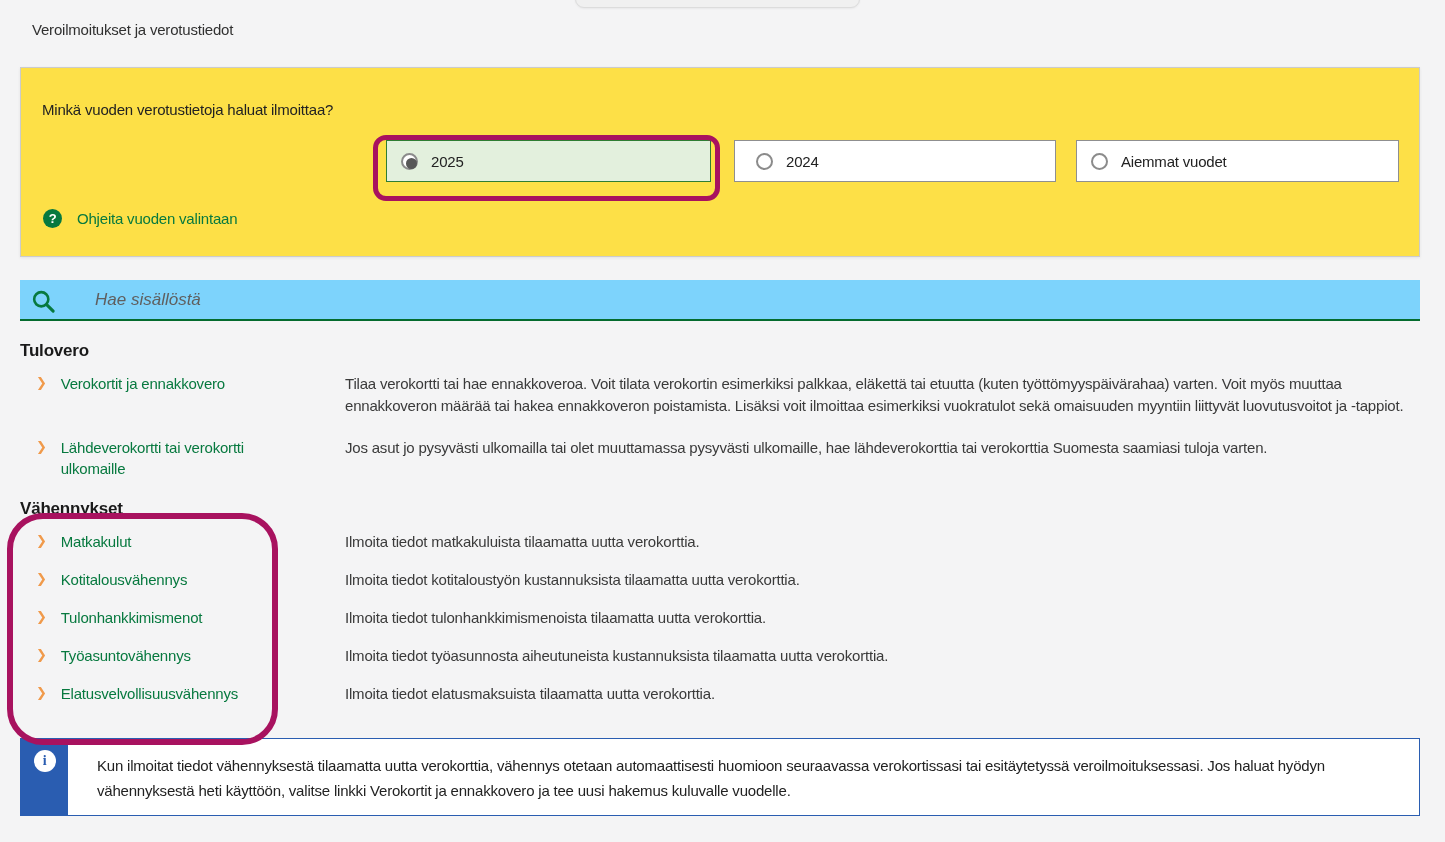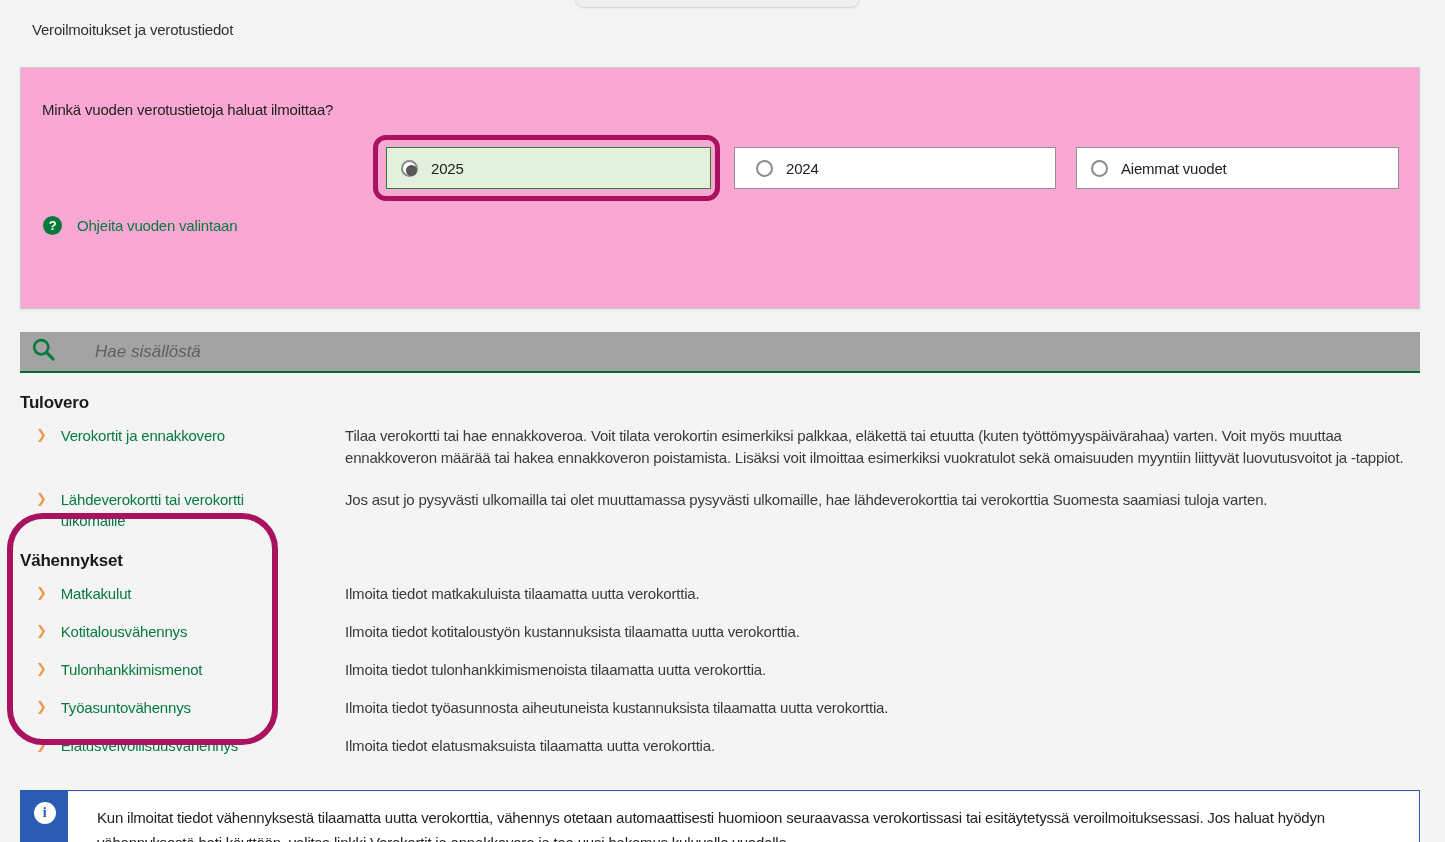--- a/index.html
+++ b/index.html
@@ -37,33 +37,33 @@
   .page-title{
     padding:21px 0 0 32px;
     font-size:15px;
     color:#303030;
   }
   
   .year-card{
     position:relative;
     margin:29px 0 0 20px;
     width:1400px;
-    height:242px;
-    background:#f9a8d4;
+    height:190px;
+    background:#fde047;
     border:1px solid #cbcbcb;
     box-shadow:0 1px 3px rgba(0,0,0,0.07);
   }
   .question{
     padding:33px 0 0 21px;
     font-size:15px;
     color:#222;
   }
   .options-row{
     display:flex;
-    margin:29px 0 0 365px;
+    margin:22px 0 0 365px;
   }
   .option{
     display:flex;
     align-items:center;
     gap:13px;
     height:42px;
     padding-left:14px;
     background:#fff;
     border:1px solid #8f8f8f;
     cursor:pointer;
@@ -107,25 +107,25 @@
     flex:0 0 auto;
   }
   .help-text{
     font-size:15px;
     color:var(--green);
     text-decoration:none;
   }
   
   .search-bar{
     display:flex;
-    align-items:center;
+    align-items:flex-end;
     margin:23px 0 0 20px;
     width:1400px;
     height:41px;
-    background:#a3a3a3;
+    background:#7dd3fc;
     border-bottom:2px solid var(--dark-green);
     padding-left:10px;
   }
   .search-icon{color:var(--green);flex:0 0 auto;}
   .search-input{
     border:none;outline:none;
     flex:1;
     height:100%;
     margin-left:38px;
     font-family:inherit;

